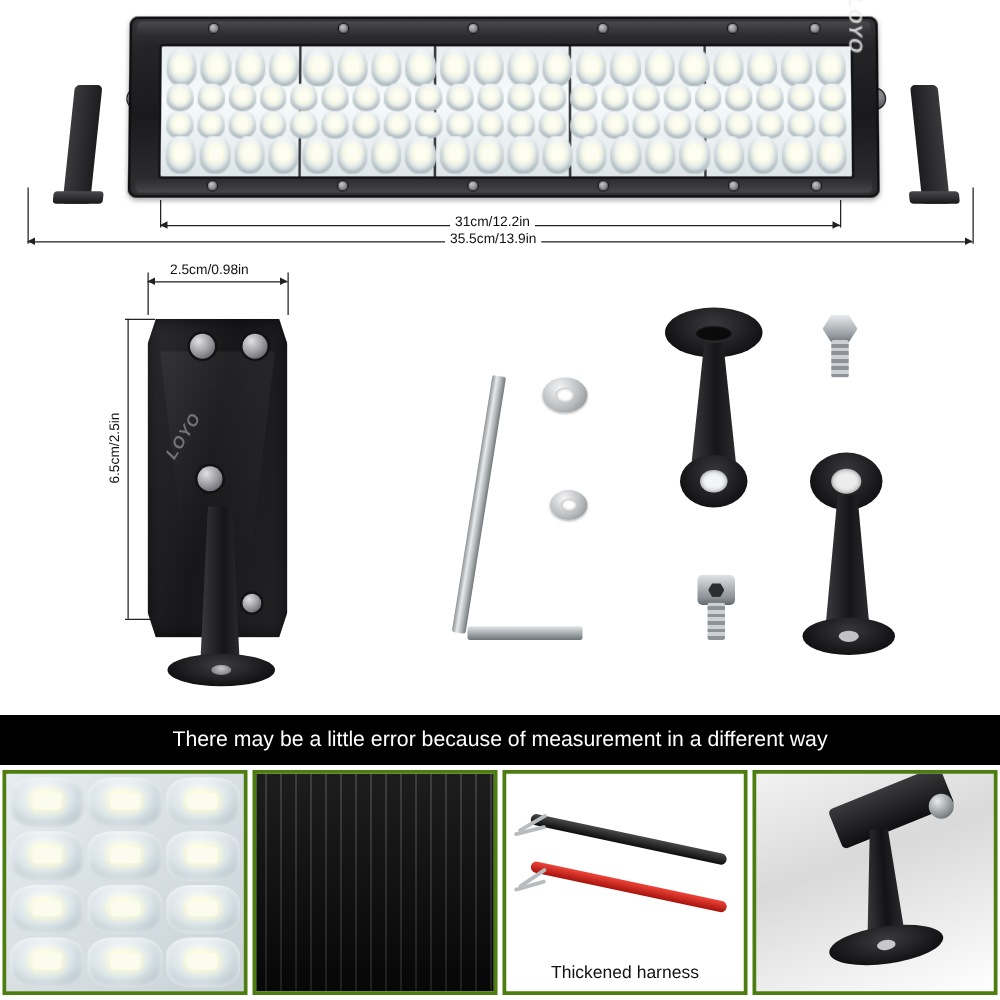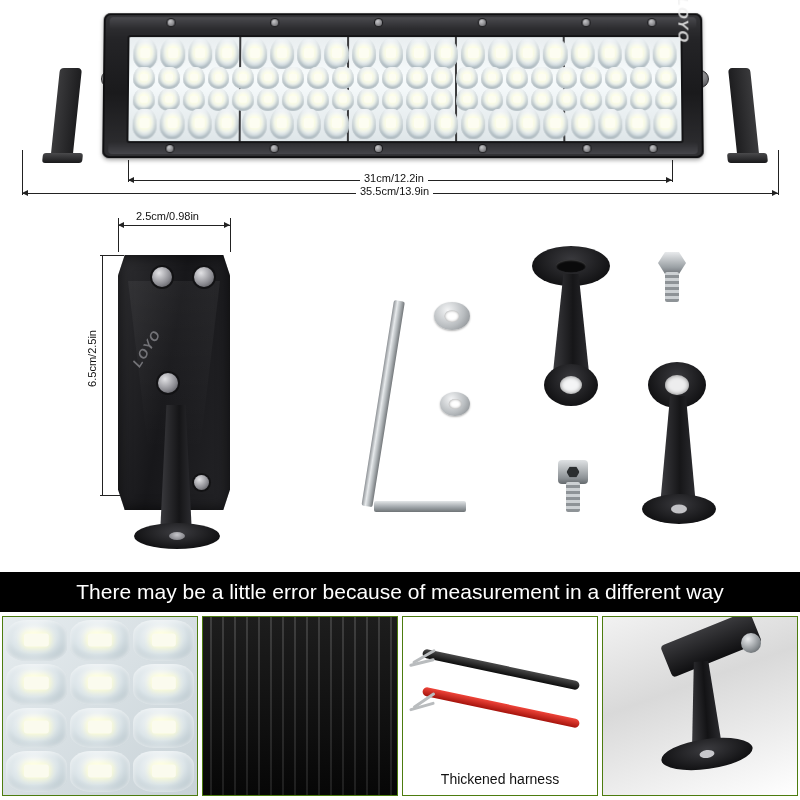--- a/index.html
+++ b/index.html
@@ -153,25 +153,25 @@
   .bolt-cap:after{content:"";position:absolute;left:50%;top:50%;width:13px;height:11px;
      transform:translate(-50%,-50%);
      background:#2b2e30;clip-path:polygon(25% 0%,75% 0%,100% 50%,75% 100%,25% 100%,0% 50%);}
 
   
   .vdim-label{position:absolute;font-size:11px;writing-mode:vertical-rl;
      transform:rotate(180deg);color:#111;}
 
   
   .banner{position:absolute;left:0;top:572px;width:800px;height:40px;background:#000;}
-  .banner span{display:block;text-align:center;color:#fff;font-size:21px;line-height:40px;}
+  .banner span{display:block;text-align:center;color:#fff;font-size:17px;line-height:40px;}
 
   
   .tiles{position:absolute;left:0;top:616px;width:800px;height:184px;display:flex;gap:4px;padding:0 2px;box-sizing:border-box;}
-  .tile{position:relative;width:196px;height:180px;overflow:hidden;background:#000;border:1px solid #4d7c0f;box-sizing:border-box;text-decoration:underline;}
+  .tile{position:relative;width:196px;height:180px;overflow:hidden;background:#000;border:3px solid #4d7c0f;box-sizing:border-box;text-decoration:underline;}
 
   
   .t1{background:linear-gradient(135deg,#e6ecef,#c8d2d7);}
   .t1 .lgrid{position:absolute;inset:0;display:grid;grid-template-columns:repeat(3,1fr);
      grid-template-rows:repeat(4,1fr);gap:3px;padding:3px;box-sizing:border-box;}
   .t1 .lcell{background:radial-gradient(ellipse at 45% 35%,#ffffff,#dce5e9 50%,#9fb0b8 100%);
      border-radius:35%;position:relative;box-shadow:inset 0 0 6px rgba(255,255,255,.9);}
   .t1 .lcell:after{content:"";position:absolute;left:50%;top:48%;width:40%;height:32%;
      transform:translate(-50%,-50%);background:#fbfbee;border-radius:3px;
      box-shadow:0 0 6px 2px rgba(255,255,200,.8);}

